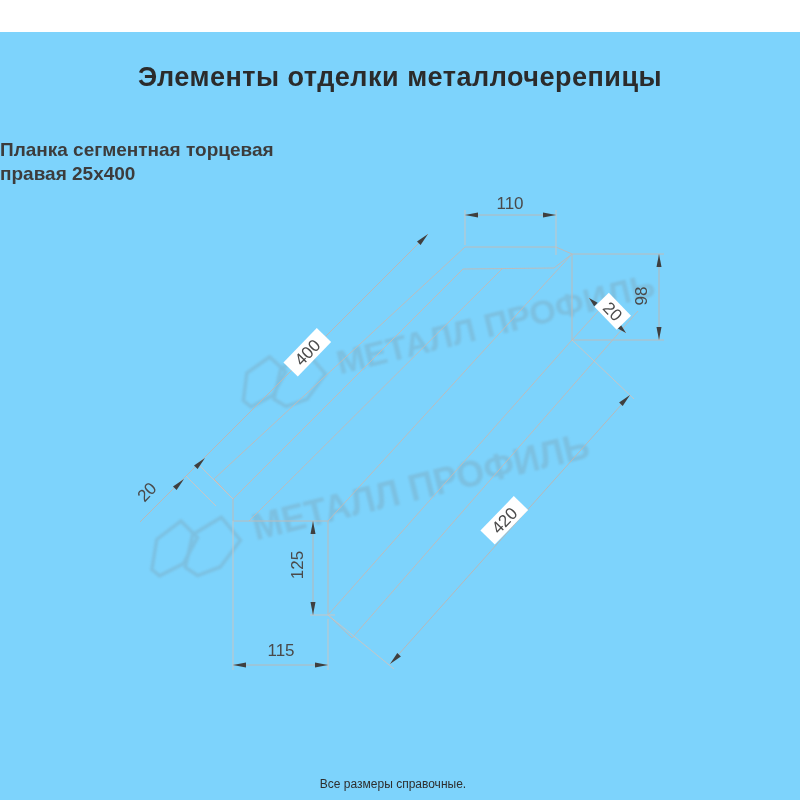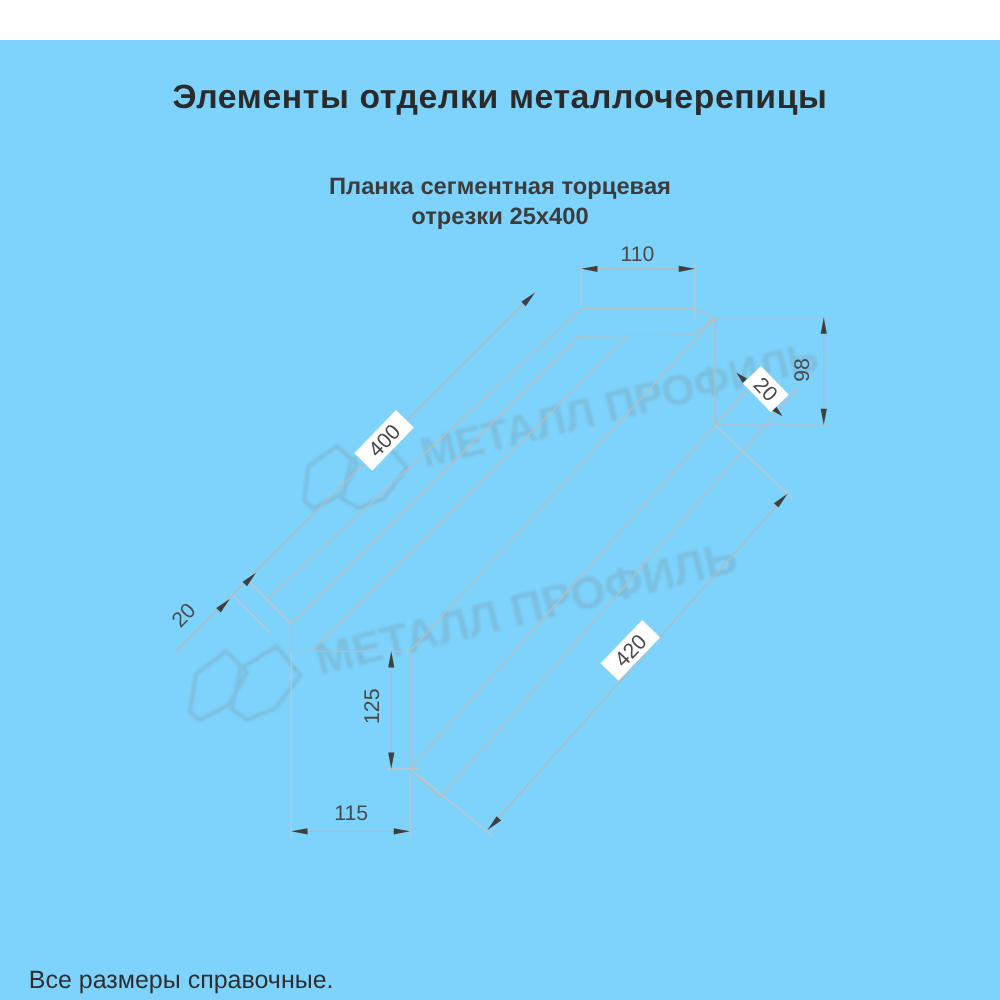--- a/index.html
+++ b/index.html
@@ -6,26 +6,26 @@
   .page{
     position:relative;width:800px;height:800px;background:#7dd3fc;overflow:hidden;
     font-family:"Liberation Sans", sans-serif;
     margin-top:32px;
   }
   .title{
     position:absolute;top:30px;left:0;width:800px;text-align:center;
     font-size:27px;font-weight:bold;color:#2b2b2b;letter-spacing:0.5px;
   }
   .subtitle{
-    position:absolute;top:106px;left:0;width:800px;text-align:center;
+    position:absolute;top:106px;left:0;width:800px;text-align:left;
     font-size:19px;font-weight:bold;color:#3c3c3c;line-height:24px;
   }
   .footer{
     position:absolute;left:23px;top:742px;width:740px;
-    font-size:20px;color:#2e2e2e;line-height:21px;
+    font-size:12px;color:#2e2e2e;line-height:21px;text-align:center;
   }
   .bottom-rule{
     position:absolute;left:0;bottom:0;width:800px;height:2px;background:#9a9a9a;
   }
   svg{position:absolute;top:0;left:0;}
   .shape{stroke:#bcbcbc;stroke-width:1;fill:none;}
   .ext{stroke:#c6c6c6;stroke-width:1;fill:none;}
   .dimline{stroke:#b8b8b8;stroke-width:1;fill:none;}
   .arrow{fill:#3f3f3f;stroke:none;}
   .dimtext{font-family:"Liberation Sans",sans-serif;font-size:17px;fill:#4a4a4a;}
@@ -34,21 +34,21 @@
   .wm polygon{fill:none;stroke:#777;stroke-width:3.5;}
 </style>
 </head>
 <body>
 
 <div class="page">
 
   <div class="title">Элементы отделки металлочерепицы</div>
   <div class="subtitle">
     <div>Планка сегментная торцевая</div>
-    <div>отрезки 25х400</div>
+    <div>правая 25х400</div>
   </div>
 
   <svg width="800" height="800" viewBox="0 0 800 800">
 
     <g class="wm" transform="translate(240,355) rotate(-14)">
       <g>
         <polygon points="0,14 10,-12 36,-22 48,-4 30,16 6,22"></polygon>
         <polygon points="30,20 44,-8 74,-16 86,8 62,28 40,30"></polygon>
       </g>
       <text x="100" y="12" font-size="34">МЕТАЛЛ ПРОФИЛЬ</text>

